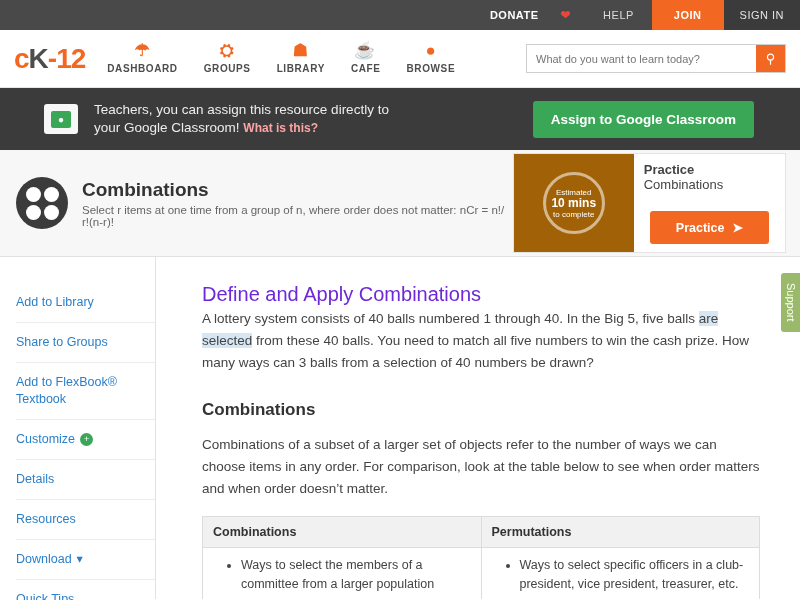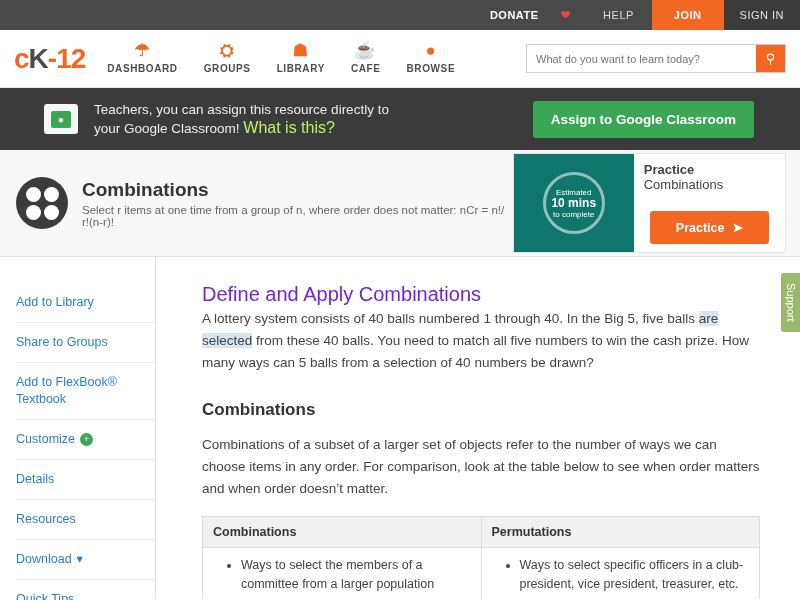--- a/index.html
+++ b/index.html
@@ -105,21 +105,21 @@
     position: relative;
   }
   .banner-ico .inner {
     width: 20px; height: 17px;
     background: #3aa757;
     border-radius: 2px;
     display: flex; align-items: center; justify-content: center;
     color: #fff; font-size: 10px;
   }
   .banner-txt { color: #ededed; font-size: 13.5px; line-height: 18px; }
-  .banner-txt a { color: #bef264; text-decoration: none; font-size: 16px; }
+  .banner-txt a { color: #fca5a5; text-decoration: none; font-size: 12px; font-weight: bold; }
   .assign-btn {
     margin-left: auto;
     background: #3aa757;
     color: #fff;
     font-size: 13.5px; font-weight: bold;
     padding: 11px 18px;
     border-radius: 3px;
     white-space: nowrap;
   }
   
@@ -146,21 +146,21 @@
   .concept-sub { font-size: 11.5px; color: #666; margin-top: 3px; }
   .practice-card {
     margin-left: auto;
     width: 290px; height: 100px;
     background: #fff;
     border: 1px solid #e4e4e4;
     display: flex;
   }
   .progress-box {
     width: 120px;
-    background: #0f766e;
+    background: #a16207;
     display: flex; flex-direction: column; align-items: center; justify-content: center;
     color: #fff;
     position: relative;
   }
   .progress-circle {
     width: 62px; height: 62px; border-radius: 50%;
     border: 3px solid rgba(255,255,255,.55);
     display: flex; flex-direction: column; align-items: center; justify-content: center;
     font-size: 8px; line-height: 11px; text-align: center;
   }
@@ -371,21 +371,21 @@
       <span>▾</span>
     </div>
     <div class="side-item noline">
       <span>Quick Tips</span>
     </div>
   </div>
 
   <div class="content">
     <h1>Define and Apply Combinations</h1>
     <p>
-      <span>A lottery system consists of 40 balls numbered 1 through 40. In the Big 5, five balls </span><span class="hl">are selected</span><span> from these 40 balls. You need to match all five numbers to win the cash prize. How many ways can 5 balls from a selection of 40 numbers be drawn?</span>
+      <span>A lottery system consists of 40 balls numbered 1 through 40. In the Big 5, five balls </span><span class="hl">are selected</span><span> from these 40 balls. You need to match all five numbers to win the cash prize. How many ways can 3 balls from a selection of 40 numbers be drawn?</span>
     </p>
     <h2>Combinations</h2>
     <p>Combinations of a subset of a larger set of objects refer to the number of ways we can choose items in any order. For comparison, look at the table below to see when order matters and when order doesn’t matter.</p>
     <table class="cmp">
       <tbody>
           <tr>
         <th>Combinations</th>
         <th>Permutations</th>
       </tr>
       <tr>

